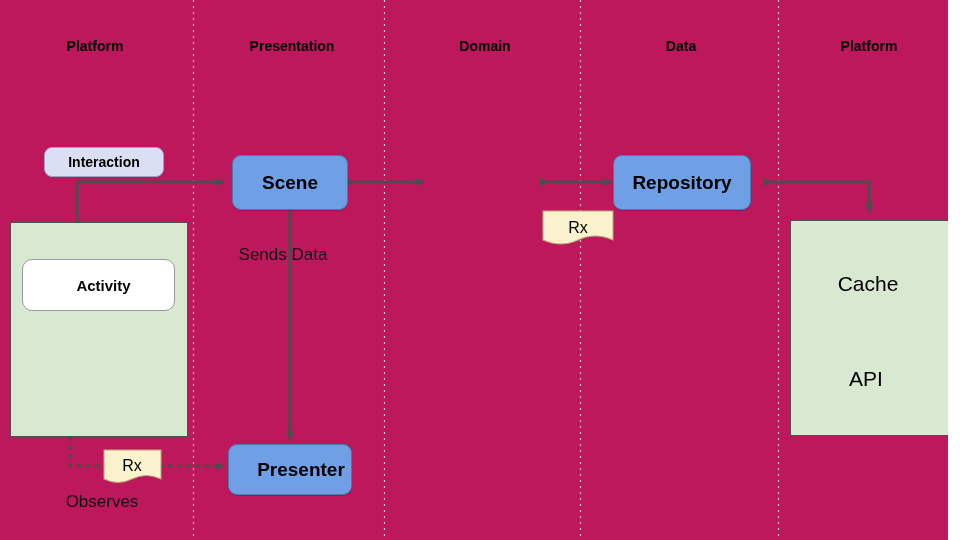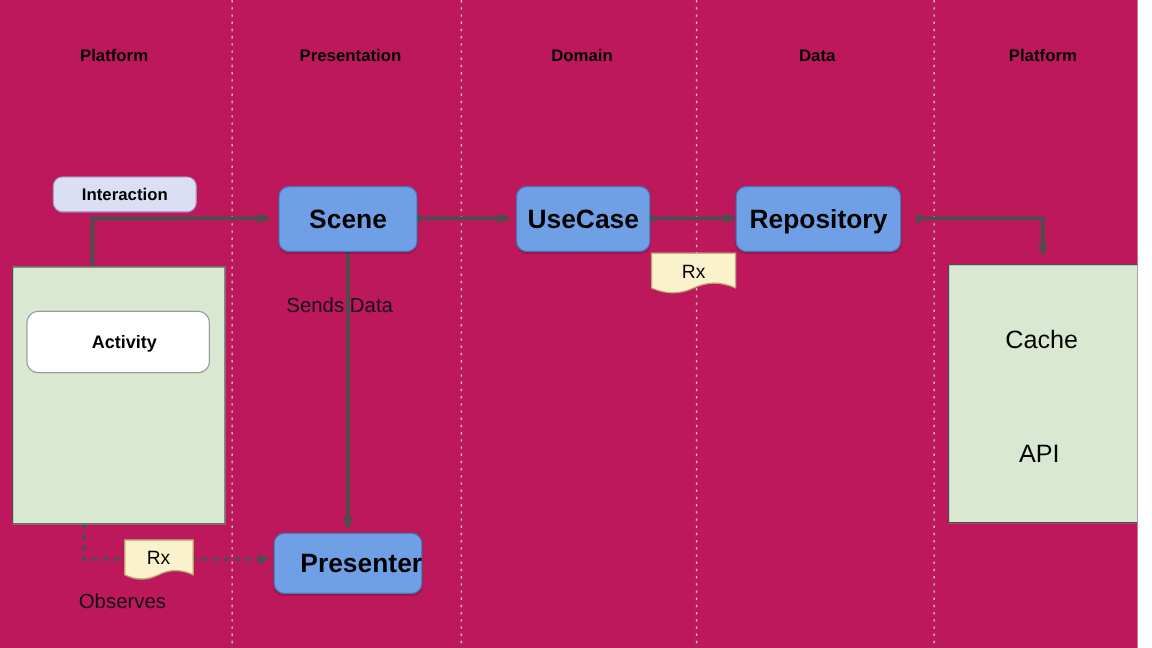--- a/index.html
+++ b/index.html
@@ -40,21 +40,21 @@
     display: flex;
     align-items: center;
     justify-content: center;
     text-align: center;
     white-space: nowrap;
   }
   .blue-box {
     background: #6fa0e6;
     border: 1px solid #4a79b8;
     border-radius: 9px;
-    font-size: 22px;
+    font-size: 19px;
     font-weight: bold;
     color: #000000;
     box-shadow: 0 1px 1px rgba(0,0,0,0.18);
   }
   .lav-box {
     background: #dbdff4;
     border: 1px solid #9aa2c6;
     border-radius: 8px;
     font-size: 14px;
     font-weight: bold;
@@ -164,21 +164,20 @@
   <div class="lane-label" style="left:681px; top:38px;">Data</div>
   <div class="lane-label" style="left:869px; top:38px;">Platform</div>
 
   <div class="node green-panel" style="left:10px; top:222px; width:178px; height:215px;"></div>
   <div class="node green-panel" style="left:790px; top:220px; width:159px; height:216px;"></div>
 
   <div class="node lav-box" style="left:44px; top:147px; width:120px; height:30px;">Interaction</div>
 
   <div class="node blue-box" style="left:232px; top:155px; width:116px; height:55px;">Scene</div>
 
-  <div class="node blue-box" style="left:430px; top:155px; width:112px; height:55px;">UseCase</div>
 
   <div class="node blue-box" style="left:613px; top:155px; width:138px; height:55px;">Repository</div>
 
   <div class="node blue-box" style="left:228px; top:444px; width:124px; height:51px;padding-left:22px;">Presenter</div>
 
   <div class="node white-box" style="left:22px; top:259px; width:153px; height:52px;">Activity</div>
 
 
   <div class="shape-label" style="left:868px; top:284px;">Cache</div>
   <div class="shape-label" style="left:866px; top:379px;">API</div>

